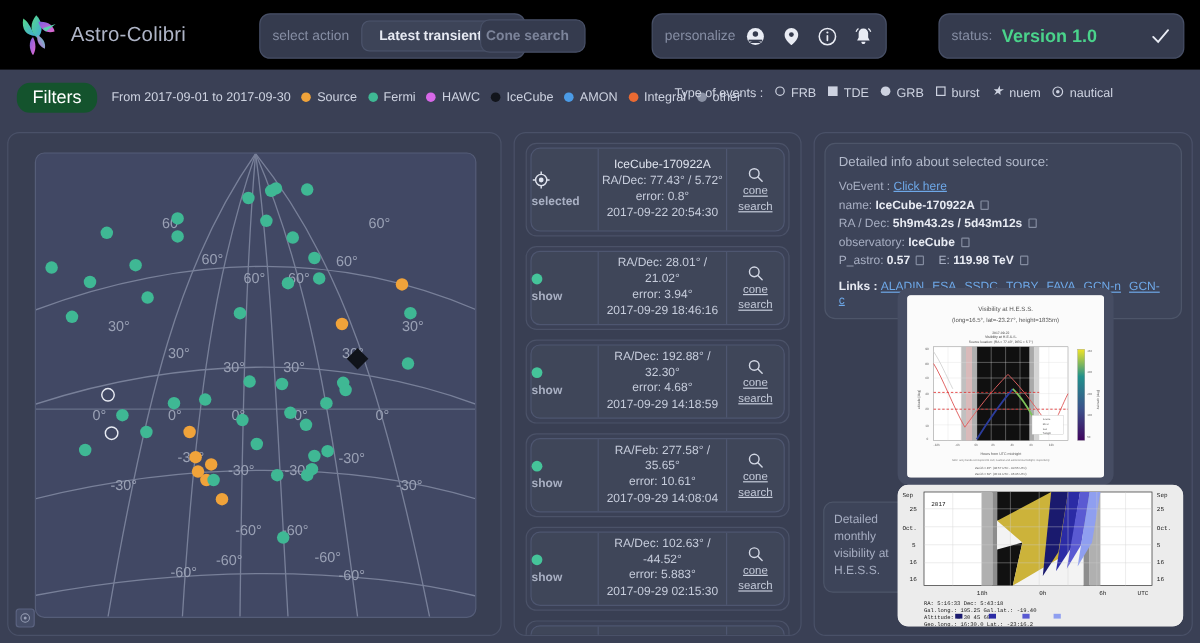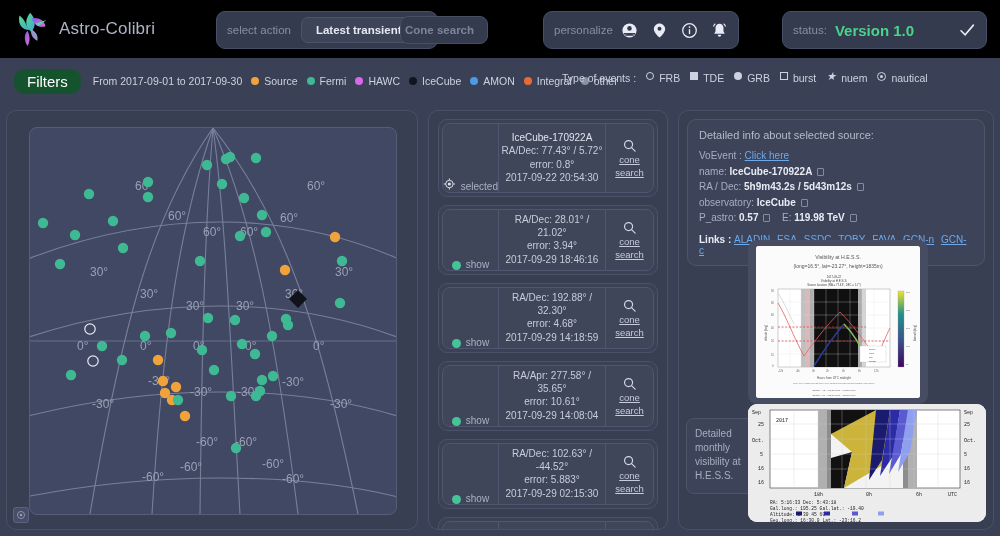--- a/index.html
+++ b/index.html
@@ -110,23 +110,24 @@
   }
   .card-outer {
     margin: 8px 9px; background: #3b4156; border: 1px solid #4b5268;
     border-radius: 9px; padding: 3px;
   }
   .card {
     background: #3f4659; border: 1px solid #4e5670; border-radius: 8px;
     display: flex; align-items: stretch; height: 62px;
   }
   .card-left {
-    width: 56px; flex: none; display: flex; flex-direction: row;
-    align-items: flex-end; justify-content: center; gap: 5px;
+    width: 56px; flex: none; display: flex; flex-direction: column;
+    align-items: flex-start; justify-content: center; gap: 5px;
     border-right: 1px solid #4e5670;
+    font-weight: bold;
   }
   .card-left .lab { color: #aab1c4; font-size: 10px; }
   .card-mid {
     flex: 1; display: flex; flex-direction: column;
     align-items: center; justify-content: center; gap: 1px;
     color: #c6ccdb; font-size: 10px; text-align: center; line-height: 1.25;
   }
   .card-right {
     width: 48px; flex: none; display: flex; flex-direction: column;
     align-items: center; justify-content: center; gap: 2px;
@@ -500,21 +501,21 @@
         </div>
       </div>
       </div>
       <div class="card-outer">
       <div class="card">
         <div class="card-left">
           <i class="green-dot"></i>
           <span class="lab">show</span>
         </div>
         <div class="card-mid">
-          <div>RA/Apr: 277.58° / 35.65°</div>
+          <div>RA/Feb: 277.58° / 35.65°</div>
           <div>error: 10.61°</div>
           <div>2017-09-29  14:08:04</div>
         </div>
         <div class="card-right">
           <svg class="mag" viewBox="0 0 24 24">
             <circle cx="10.5" cy="10.5" r="6.4" fill="none" stroke="#d2d7e4" stroke-width="1.9"></circle>
             <path d="M15.3 15.3 L21 21" stroke="#d2d7e4" stroke-width="1.9" stroke-linecap="round"></path>
           </svg>
           <span>cone</span>
           <span>search</span>

